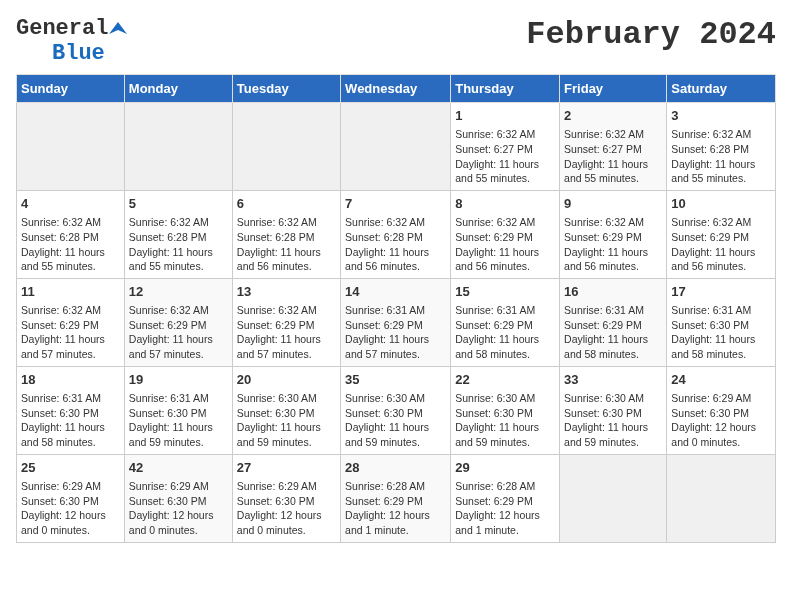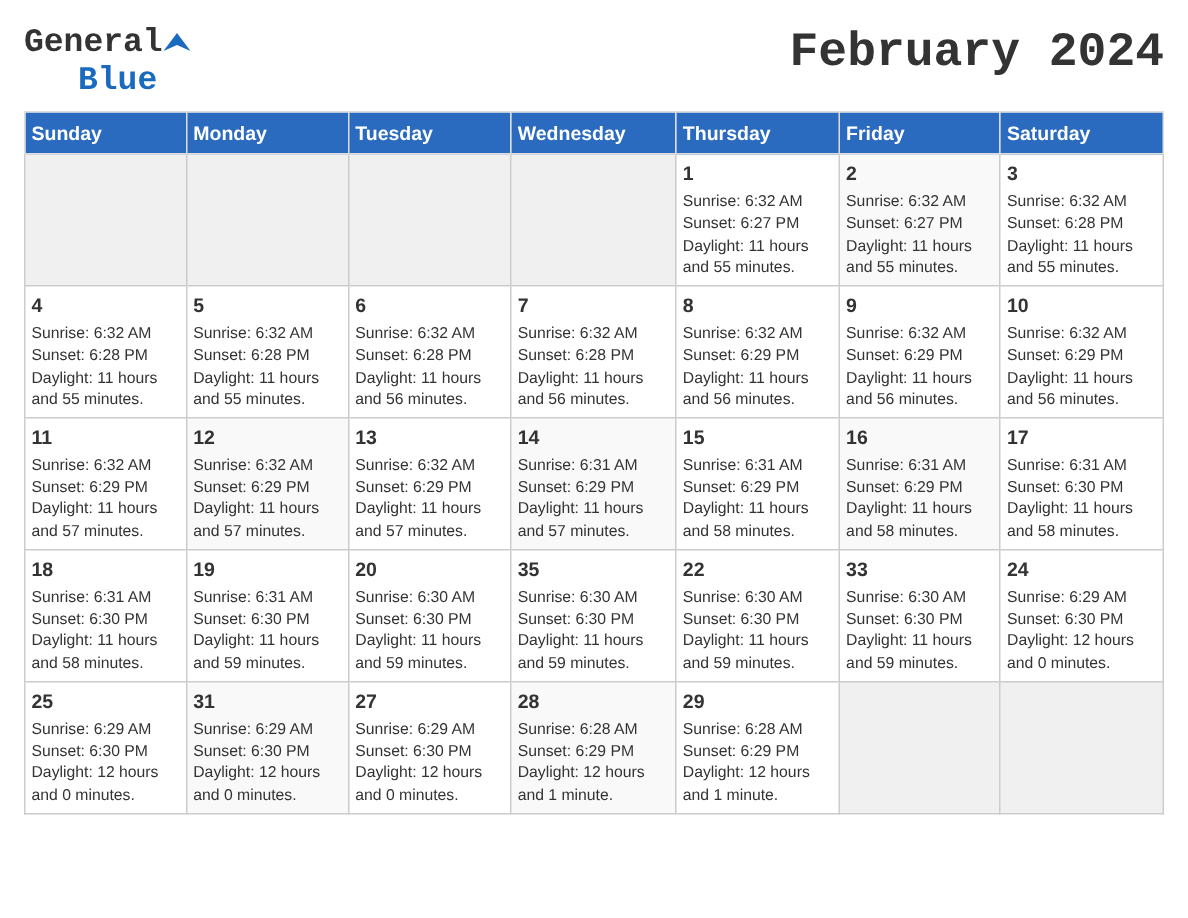--- a/index.html
+++ b/index.html
@@ -302,21 +302,21 @@
       </tr>
       <tr class="row5">
         <td>
           <span class="day-num">25</span>
           <div class="day-info" style="white-space: pre-line;">Sunrise: 6:29 AM
 Sunset: 6:30 PM
 Daylight: 12 hours
 and 0 minutes.</div>
         </td>
         <td>
-          <span class="day-num">31</span>
+          <span class="day-num">42</span>
           <div class="day-info" style="white-space: pre-line;">Sunrise: 6:29 AM
 Sunset: 6:30 PM
 Daylight: 12 hours
 and 0 minutes.</div>
         </td>
         <td>
           <span class="day-num">27</span>
           <div class="day-info" style="white-space: pre-line;">Sunrise: 6:29 AM
 Sunset: 6:30 PM
 Daylight: 12 hours

